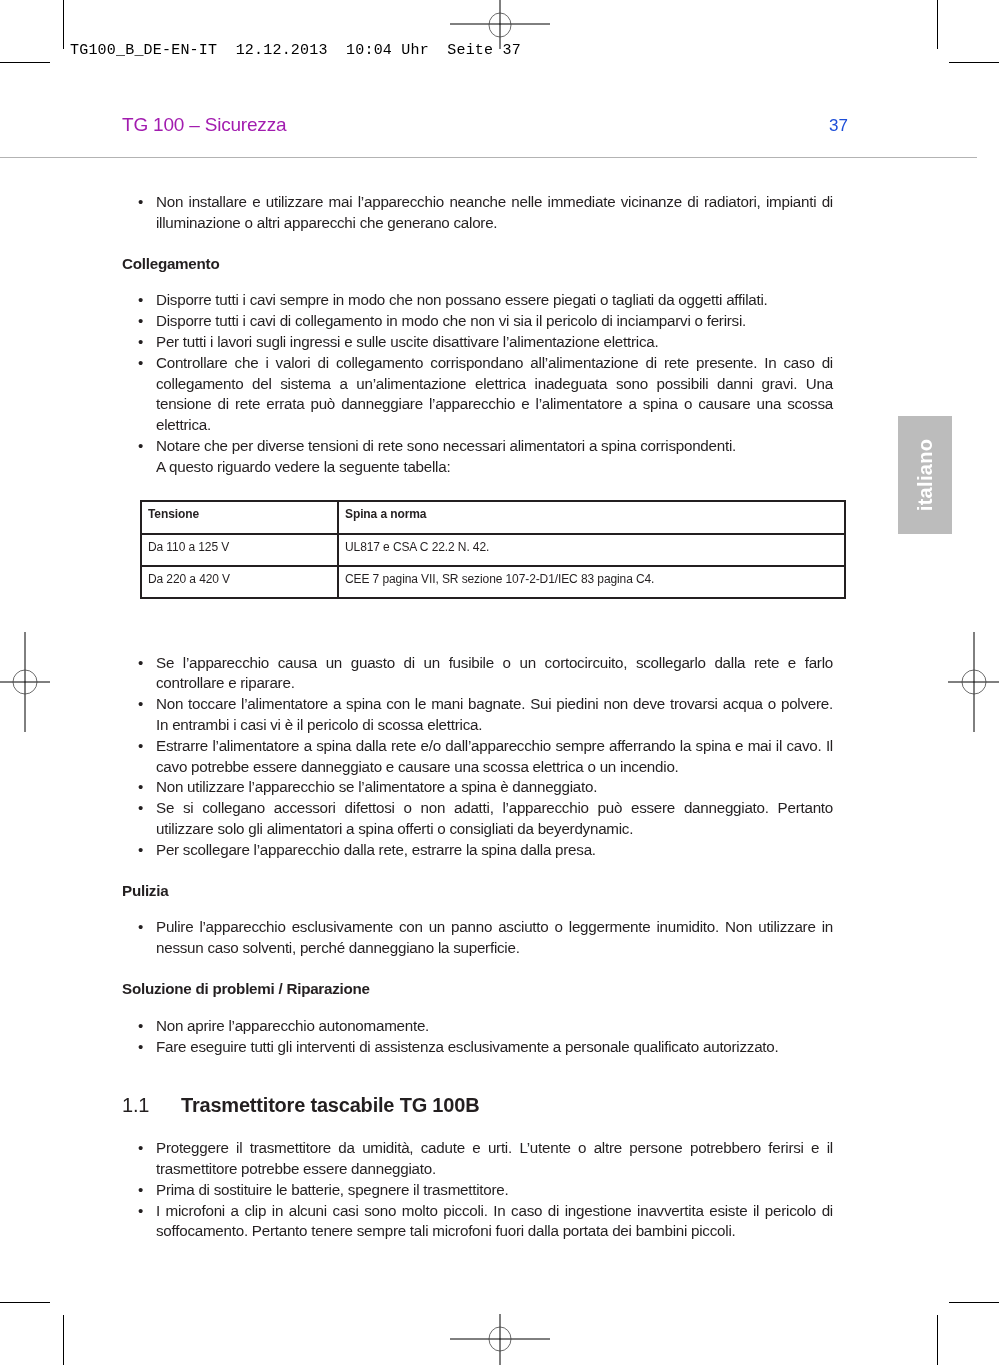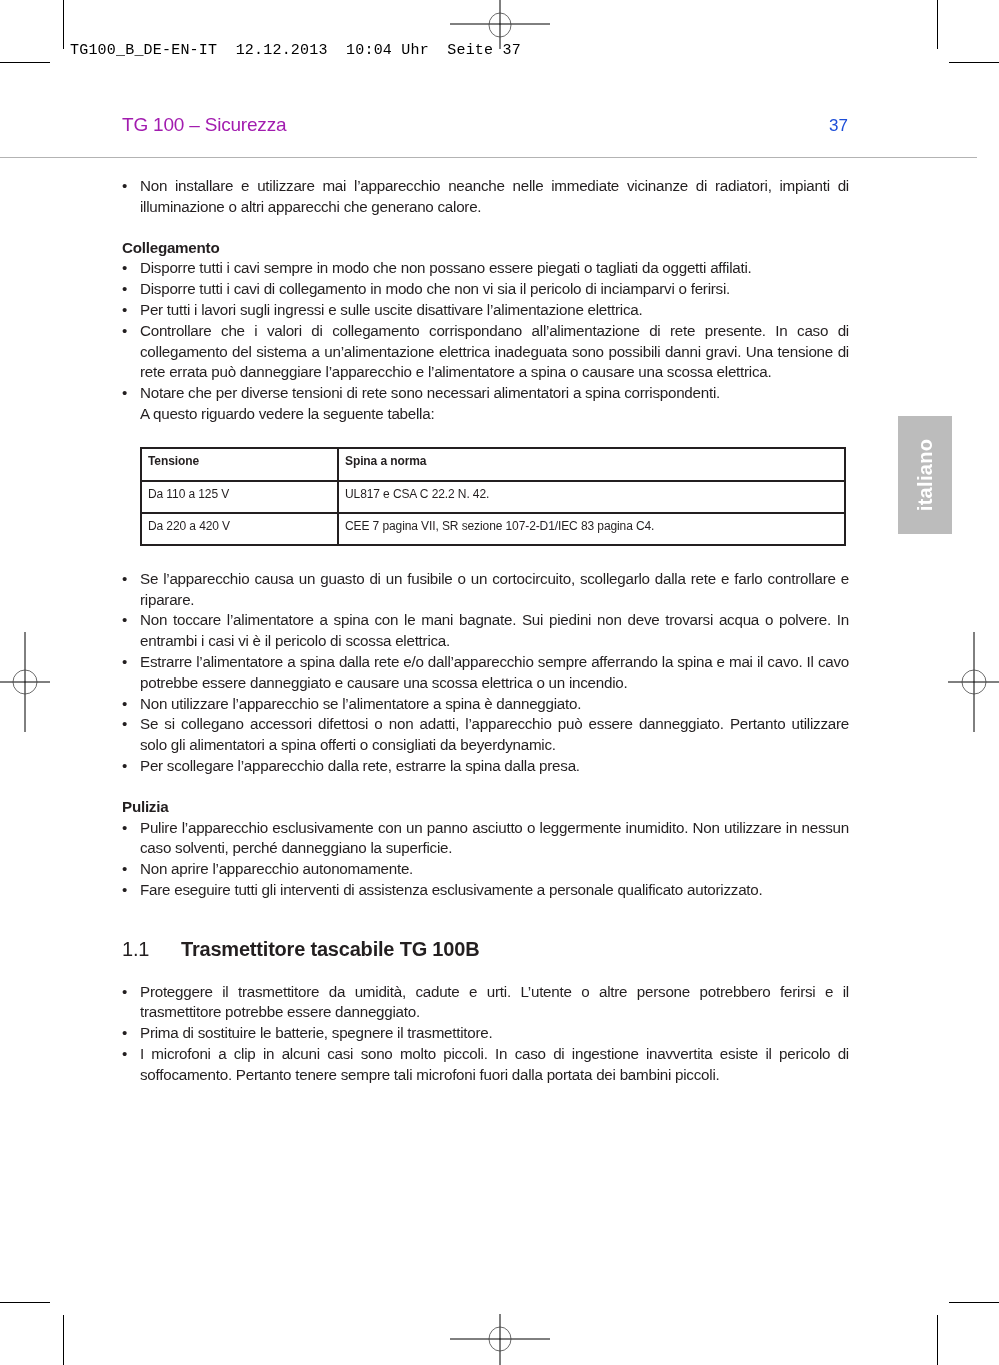--- a/index.html
+++ b/index.html
@@ -6,25 +6,25 @@
   body { width: 999px; height: 1365px; position: relative; overflow: hidden; font-family: "Liberation Sans Narrow", "Liberation Sans", sans-serif; color: #231f20; }
   .slug { position: absolute; left: 70px; top: 2px; font-family: "Liberation Mono", monospace; font-size: 15px; letter-spacing: 0.2px; color: #000; white-space: pre; margin-top: 40px; }
   .line { position: absolute; background: #000; }
   .reg { position: absolute; }
   .header-title { position: absolute; left: 122px; top: 114px; font-size: 19px; color: #a21caf; letter-spacing: -0.2px; }
   .page-num { position: absolute; right: 151px; top: 116px; font-size: 17px; color: #1d4ed8; }
   .header-rule { position: absolute; left: 0; top: 157px; width: 977px; height: 1px; background: #b3b3b3; }
   .lang-tab { position: absolute; left: 898px; top: 416px; width: 54px; height: 118px; background: #bcbcbc; }
   .lang-tab span { position: absolute; left: 50%; top: 50%; transform: translate(-50%, -50%) rotate(-90deg); color: #ffffff; font-size: 20px; font-weight: bold; white-space: nowrap; letter-spacing: 0.3px; }
   .content { position: absolute; left: 122px; top: 176px; width: 727px; font-size: 15.2px; line-height: 20.8px; letter-spacing: -0.25px; }
-  ul { list-style: none; margin: 0; padding: 0; }
+  ul { list-style: none; margin: 16px; padding: 0; }
   li { position: relative; padding-left: 18px; text-align: justify; }
   li::before { content: "\2022"; position: absolute; left: 0; top: 0; }
   .subhead { font-weight: bold; margin-top: 20px; }
-  table.voltage { border-collapse: collapse; width: 706px; margin: 22px 0 0 18px; font-size: 12px; line-height: 15px; letter-spacing: -0.1px; }
+  table.voltage { border-collapse: collapse; width: 706px; margin: 22px 0 15px 18px; font-size: 12px; line-height: 15px; letter-spacing: -0.1px; }
   table.voltage td, table.voltage th { border: 2px solid #231f20; text-align: left; vertical-align: top; padding: 5px 6px; }
   table.voltage th { font-weight: bold; height: 21px; }
   table.voltage td { height: 20px; }
   table.voltage tr.tall td { height: 34px; }
   table.voltage .c1 { width: 183px; }
   .section-title { font-size: 20px; font-weight: bold; margin-top: 38px; margin-bottom: 22px; letter-spacing: -0.2px; }
   .section-title .num { display: inline-block; width: 59px; font-weight: normal; }
 </style>
 </head>
 <body>
@@ -112,20 +112,21 @@
     <li>Non utilizzare l’apparecchio se l’alimentatore a spina è danneggiato.</li>
     <li>Se si collegano accessori difettosi o non adatti, l’apparecchio può essere danneggiato. Pertanto utilizzare solo gli alimentatori a spina offerti o consigliati da beyerdynamic.</li>
     <li>Per scollegare l’apparecchio dalla rete, estrarre la spina dalla presa.</li>
   </ul>
 
   <div class="subhead">Pulizia</div>
   <ul>
     <li>Pulire l’apparecchio esclusivamente con un panno asciutto o leggermente inumidito. Non utilizzare in nessun caso solventi, perché danneggiano la superficie.</li>
   </ul>
 
+  <div class="subhead">Soluzione di problemi / Riparazione</div>
   <ul>
     <li>Non aprire l’apparecchio autonomamente.</li>
     <li>Fare eseguire tutti gli interventi di assistenza esclusivamente a personale qualificato autorizzato.</li>
   </ul>
 
   <div class="section-title">
     <span class="num">1.1</span><span>Trasmettitore tascabile TG 100B</span>
   </div>
   <ul>
     <li>Proteggere il trasmettitore da umidità, cadute e urti. L’utente o altre persone potrebbero ferirsi e il trasmettitore potrebbe essere danneggiato.</li>

